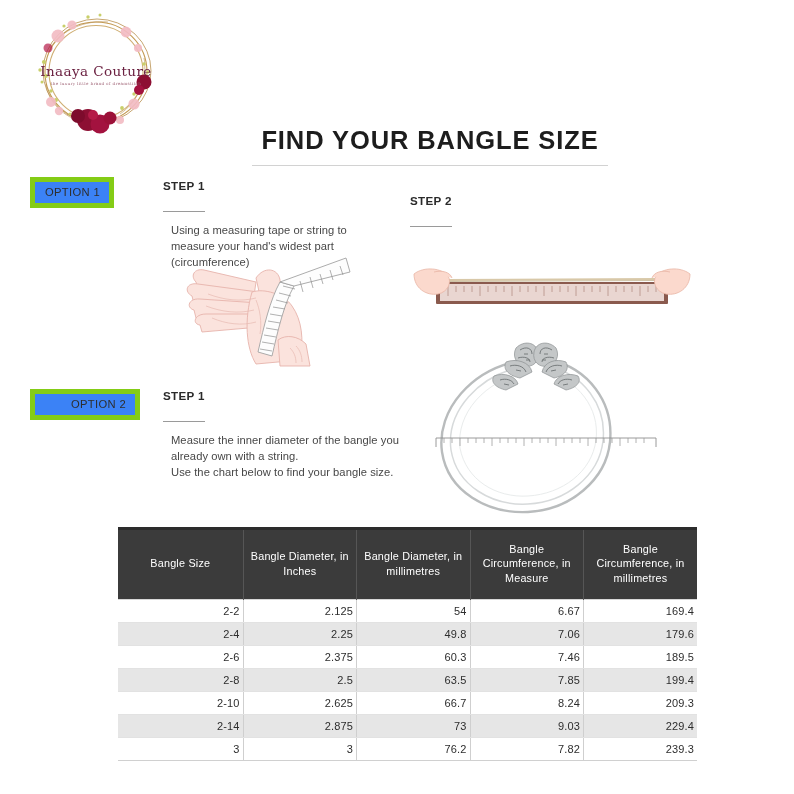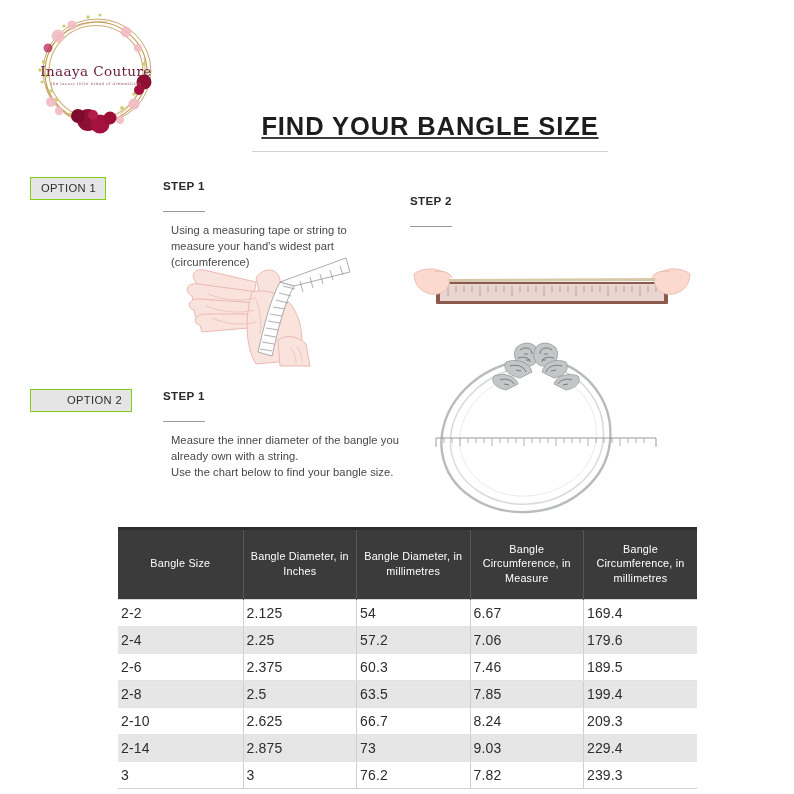--- a/index.html
+++ b/index.html
@@ -35,45 +35,44 @@
     font-family: "DejaVu Serif", serif;
     font-size: 4.1px;
     fill: #9d5f72;
     letter-spacing: .35px;
   }
 
   
   #title-wrap {
     position: absolute;
     left: 252px;
-    top: 114px;
+    top: 128px;
     width: 356px;
     text-align: center;
-    text-decoration: underline;
   }
   #page-title {
     font-size: 25.5px;
     font-weight: 600;
     letter-spacing: .9px;
     color: #1d1d1d;
     line-height: 1;
     white-space: nowrap;
   }
   #title-rule {
     margin-top: 11px;
     height: 1px;
     background: #d2d2d2;
     width: 100%;
   }
 
   
   .option-badge {
     position: absolute;
-    border: 1px solid #84cc16;
-    background: #e5e5e5;
+    border: 5px solid #84cc16;
+    background: #3b82f6;
     font-size: 11.2px;
     letter-spacing: .35px;
     color: #2e2e2e;
     padding: 5px 9px 5px 10px;
     line-height: 1;
     white-space: nowrap;
   }
   #option-1 { left: 30px; top: 177px; }
   #option-2 { left: 30px; top: 389px; padding-left: 36px; }
 
@@ -145,23 +144,23 @@
     line-height: 14.4px;
     letter-spacing: .2px;
     padding: 12px 4px 14px;
     vertical-align: middle;
     text-align: center;
     border-right: 1px solid #565656;
     border-top: 3px solid #2c2c2c;
   }
   #size-table th:last-child { border-right: none; }
   #size-table td {
-    font-size: 14px;
+    font-size: 11px;
     color: #2d2d2d;
-    text-align: left;
+    text-align: right;
     padding: 5px 3px;
     border-right: 1px solid #cfcfcf;
     border-bottom: 1px solid #e2e2e2;
     letter-spacing: .15px;
   }
   #size-table td:last-child { border-right: none; }
   #size-table tbody tr:nth-child(odd)  td { background: #ffffff; }
   #size-table tbody tr:nth-child(even) td { background: #e6e6e6; }
   #size-table tbody tr:first-child td { border-top: 1px solid #d7d7d7; }
   #size-table tbody tr:last-child td { border-bottom: 1px solid #d0d0d0; }
@@ -451,21 +450,21 @@
       <tr>
         <td>2-2</td>
         <td>2.125</td>
         <td>54</td>
         <td>6.67</td>
         <td>169.4</td>
       </tr>
       <tr>
         <td>2-4</td>
         <td>2.25</td>
-        <td>57.2</td>
+        <td>49.8</td>
         <td>7.06</td>
         <td>179.6</td>
       </tr>
       <tr>
         <td>2-6</td>
         <td>2.375</td>
         <td>60.3</td>
         <td>7.46</td>
         <td>189.5</td>
       </tr>

